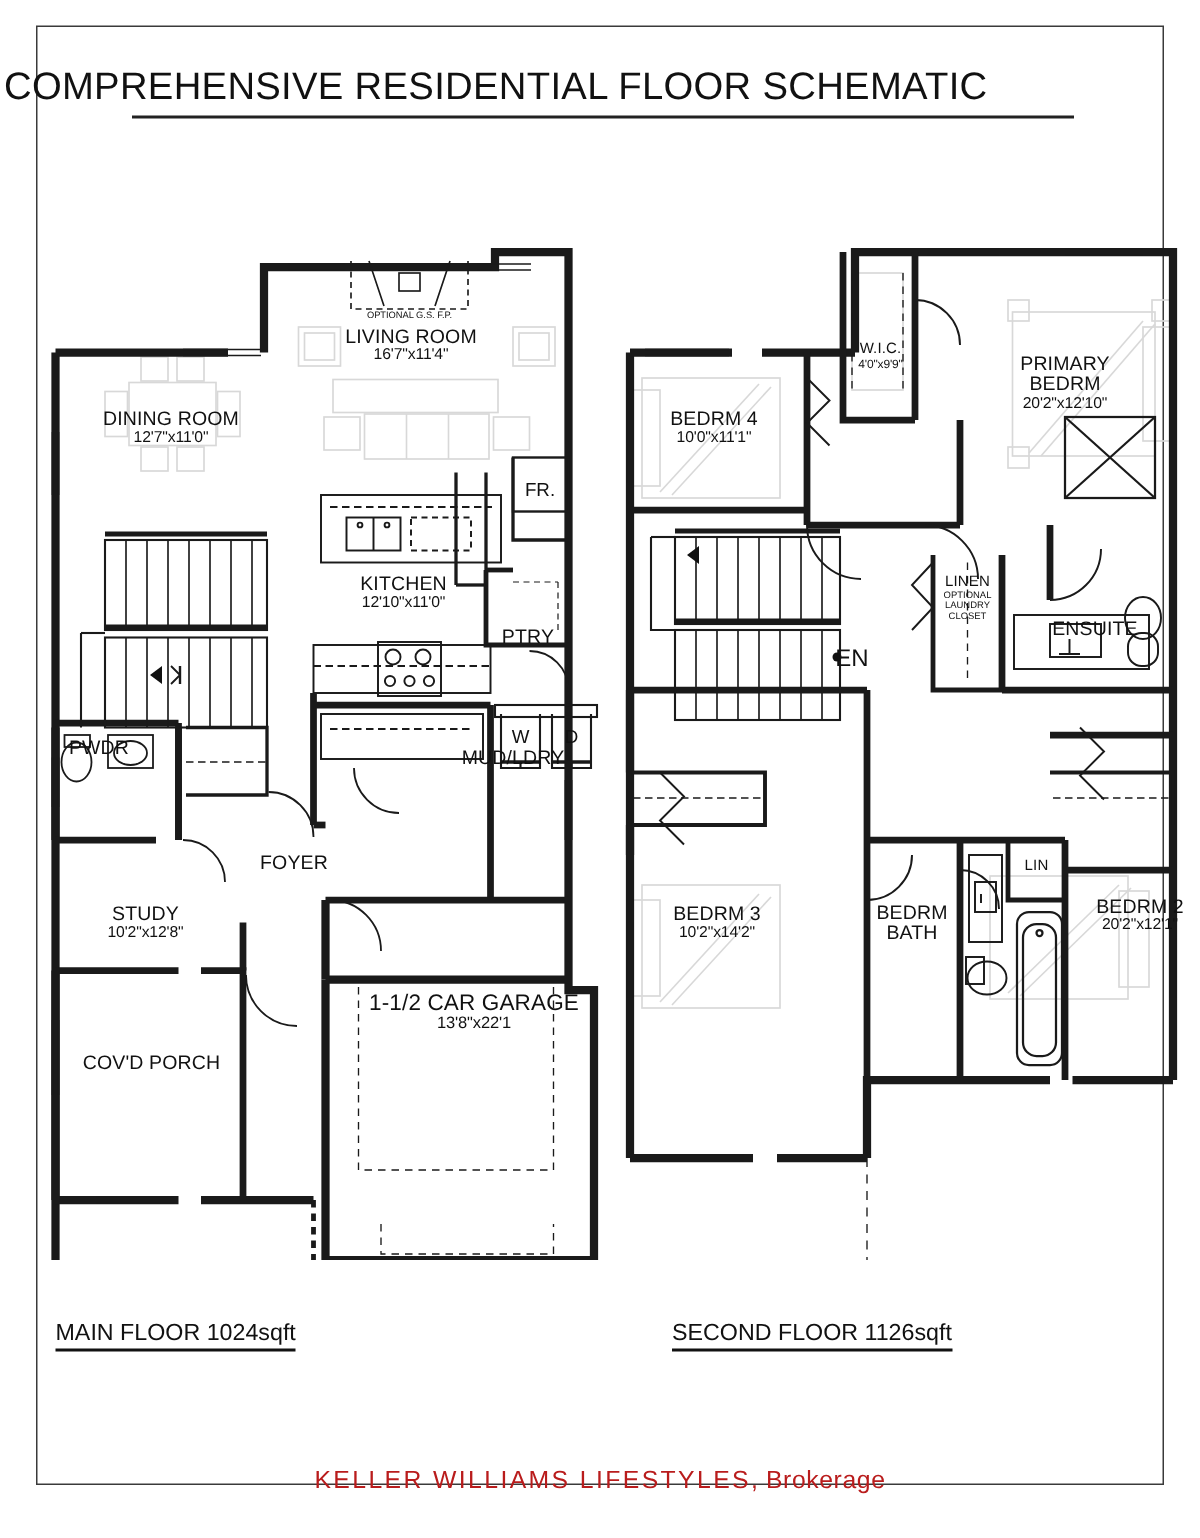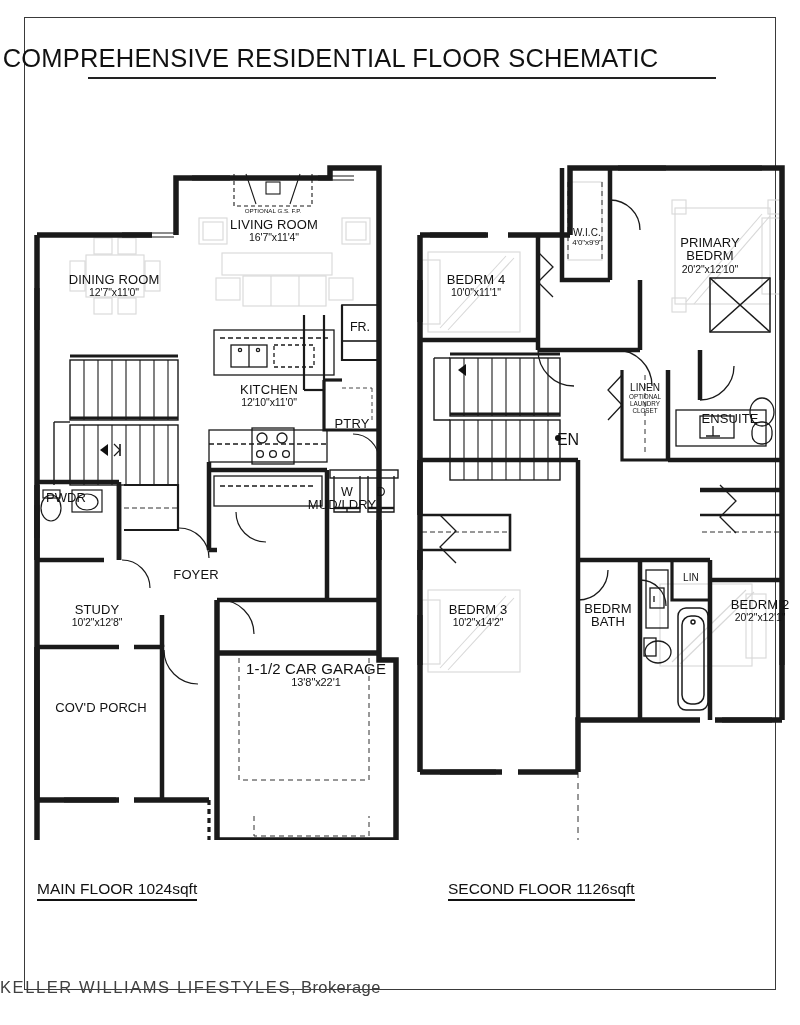--- a/index.html
+++ b/index.html
@@ -13,22 +13,22 @@
   
   #title{position:absolute;left:0;top:44px;width:661px;text-align:center;
          font-size:25.5px;letter-spacing:.2px;font-weight:400;white-space:nowrap;}
   #title-rule{position:absolute;left:88px;top:77px;width:628px;height:2px;background:#222;}
 
   
   .floor-caption{position:absolute;font-size:15.5px;font-weight:400;white-space:nowrap;margin-top:40px;}
   .floor-caption .rule{position:absolute;left:0;bottom:-3px;height:2px;background:#111;width:100%;}
 
   
-  #watermark{position:absolute;left:0;top:978px;width:800px;
-             font-size:16.5px;letter-spacing:1.6px;color:#404040;white-space:nowrap;}
+  #watermark{position:absolute;left:0;top:978px;width:800px;text-align:center;
+             font-size:16.5px;letter-spacing:1.6px;color:#b91c1c;white-space:nowrap;}
   #watermark .brk{letter-spacing:.4px;}
 
   
   .plan{position:absolute;}
   .plan svg{display:block;}
 
   
   .lbl{position:absolute;white-space:nowrap;text-align:center;transform:translate(-50%,-50%);line-height:1.02;}
   .lbl .nm{display:block;font-size:13px;font-weight:400;letter-spacing:.1px;}
   .lbl .dm{display:block;font-size:10.5px;letter-spacing:-.1px;margin-top:1px;}

